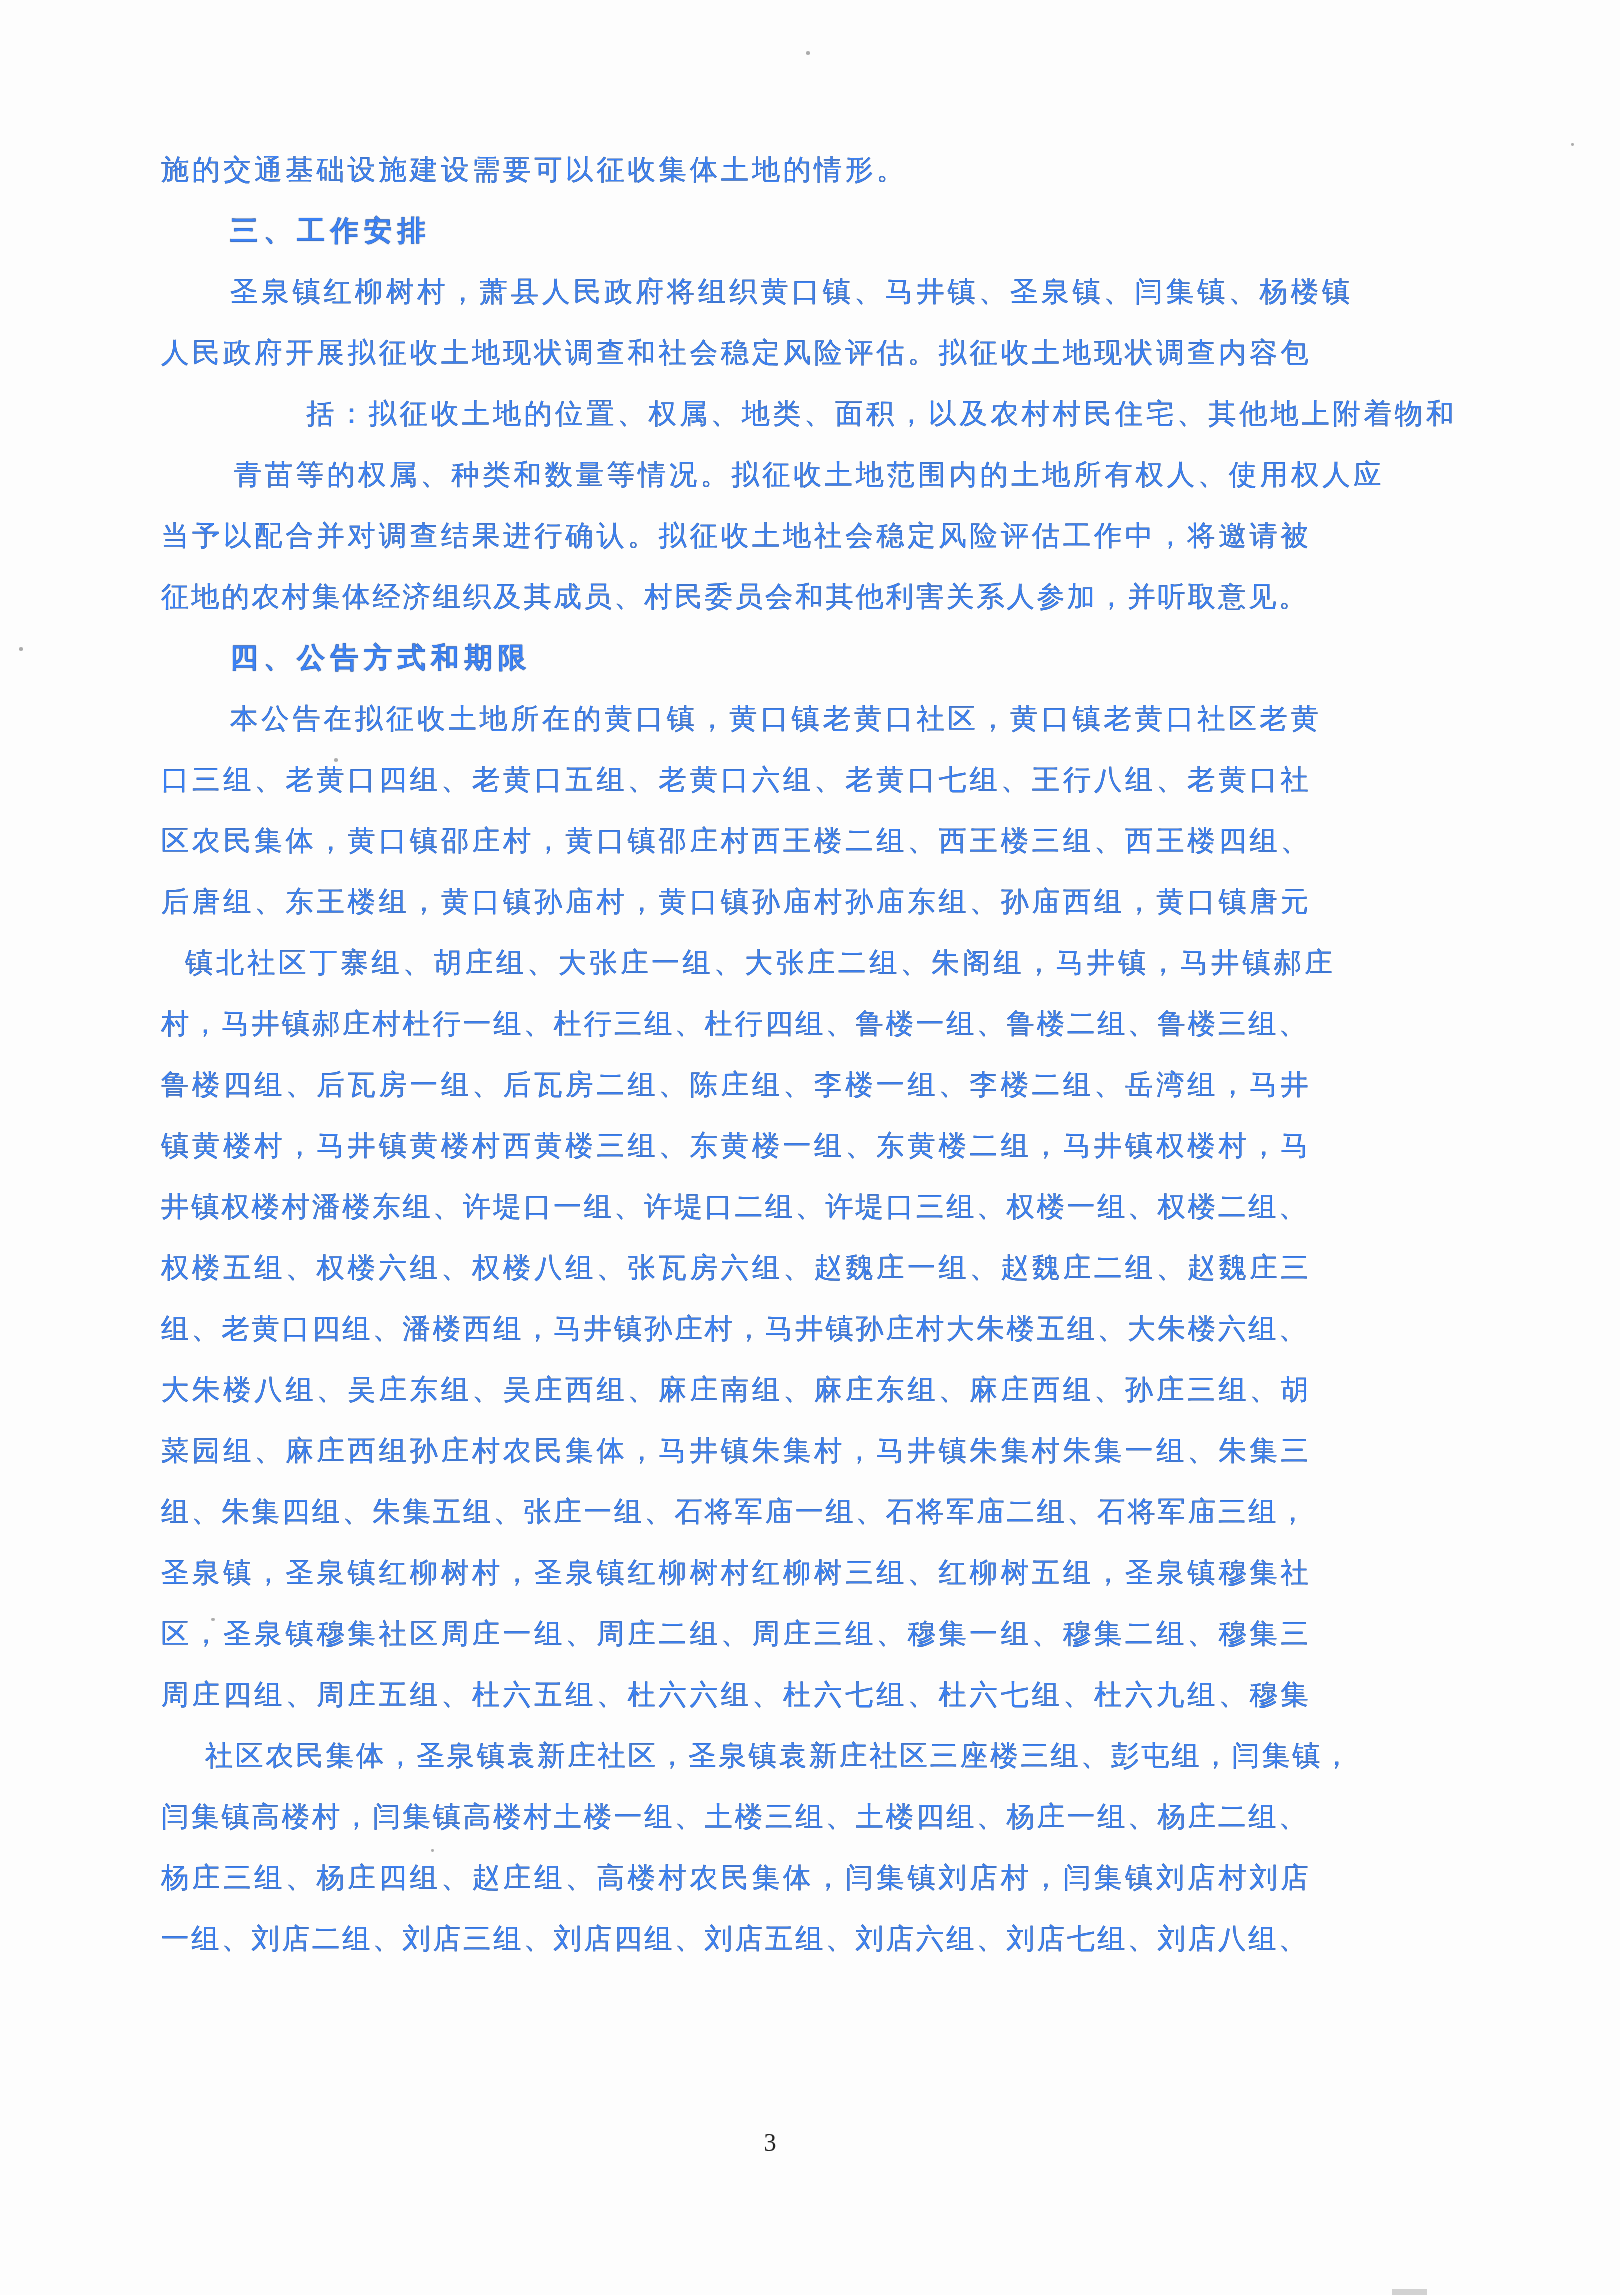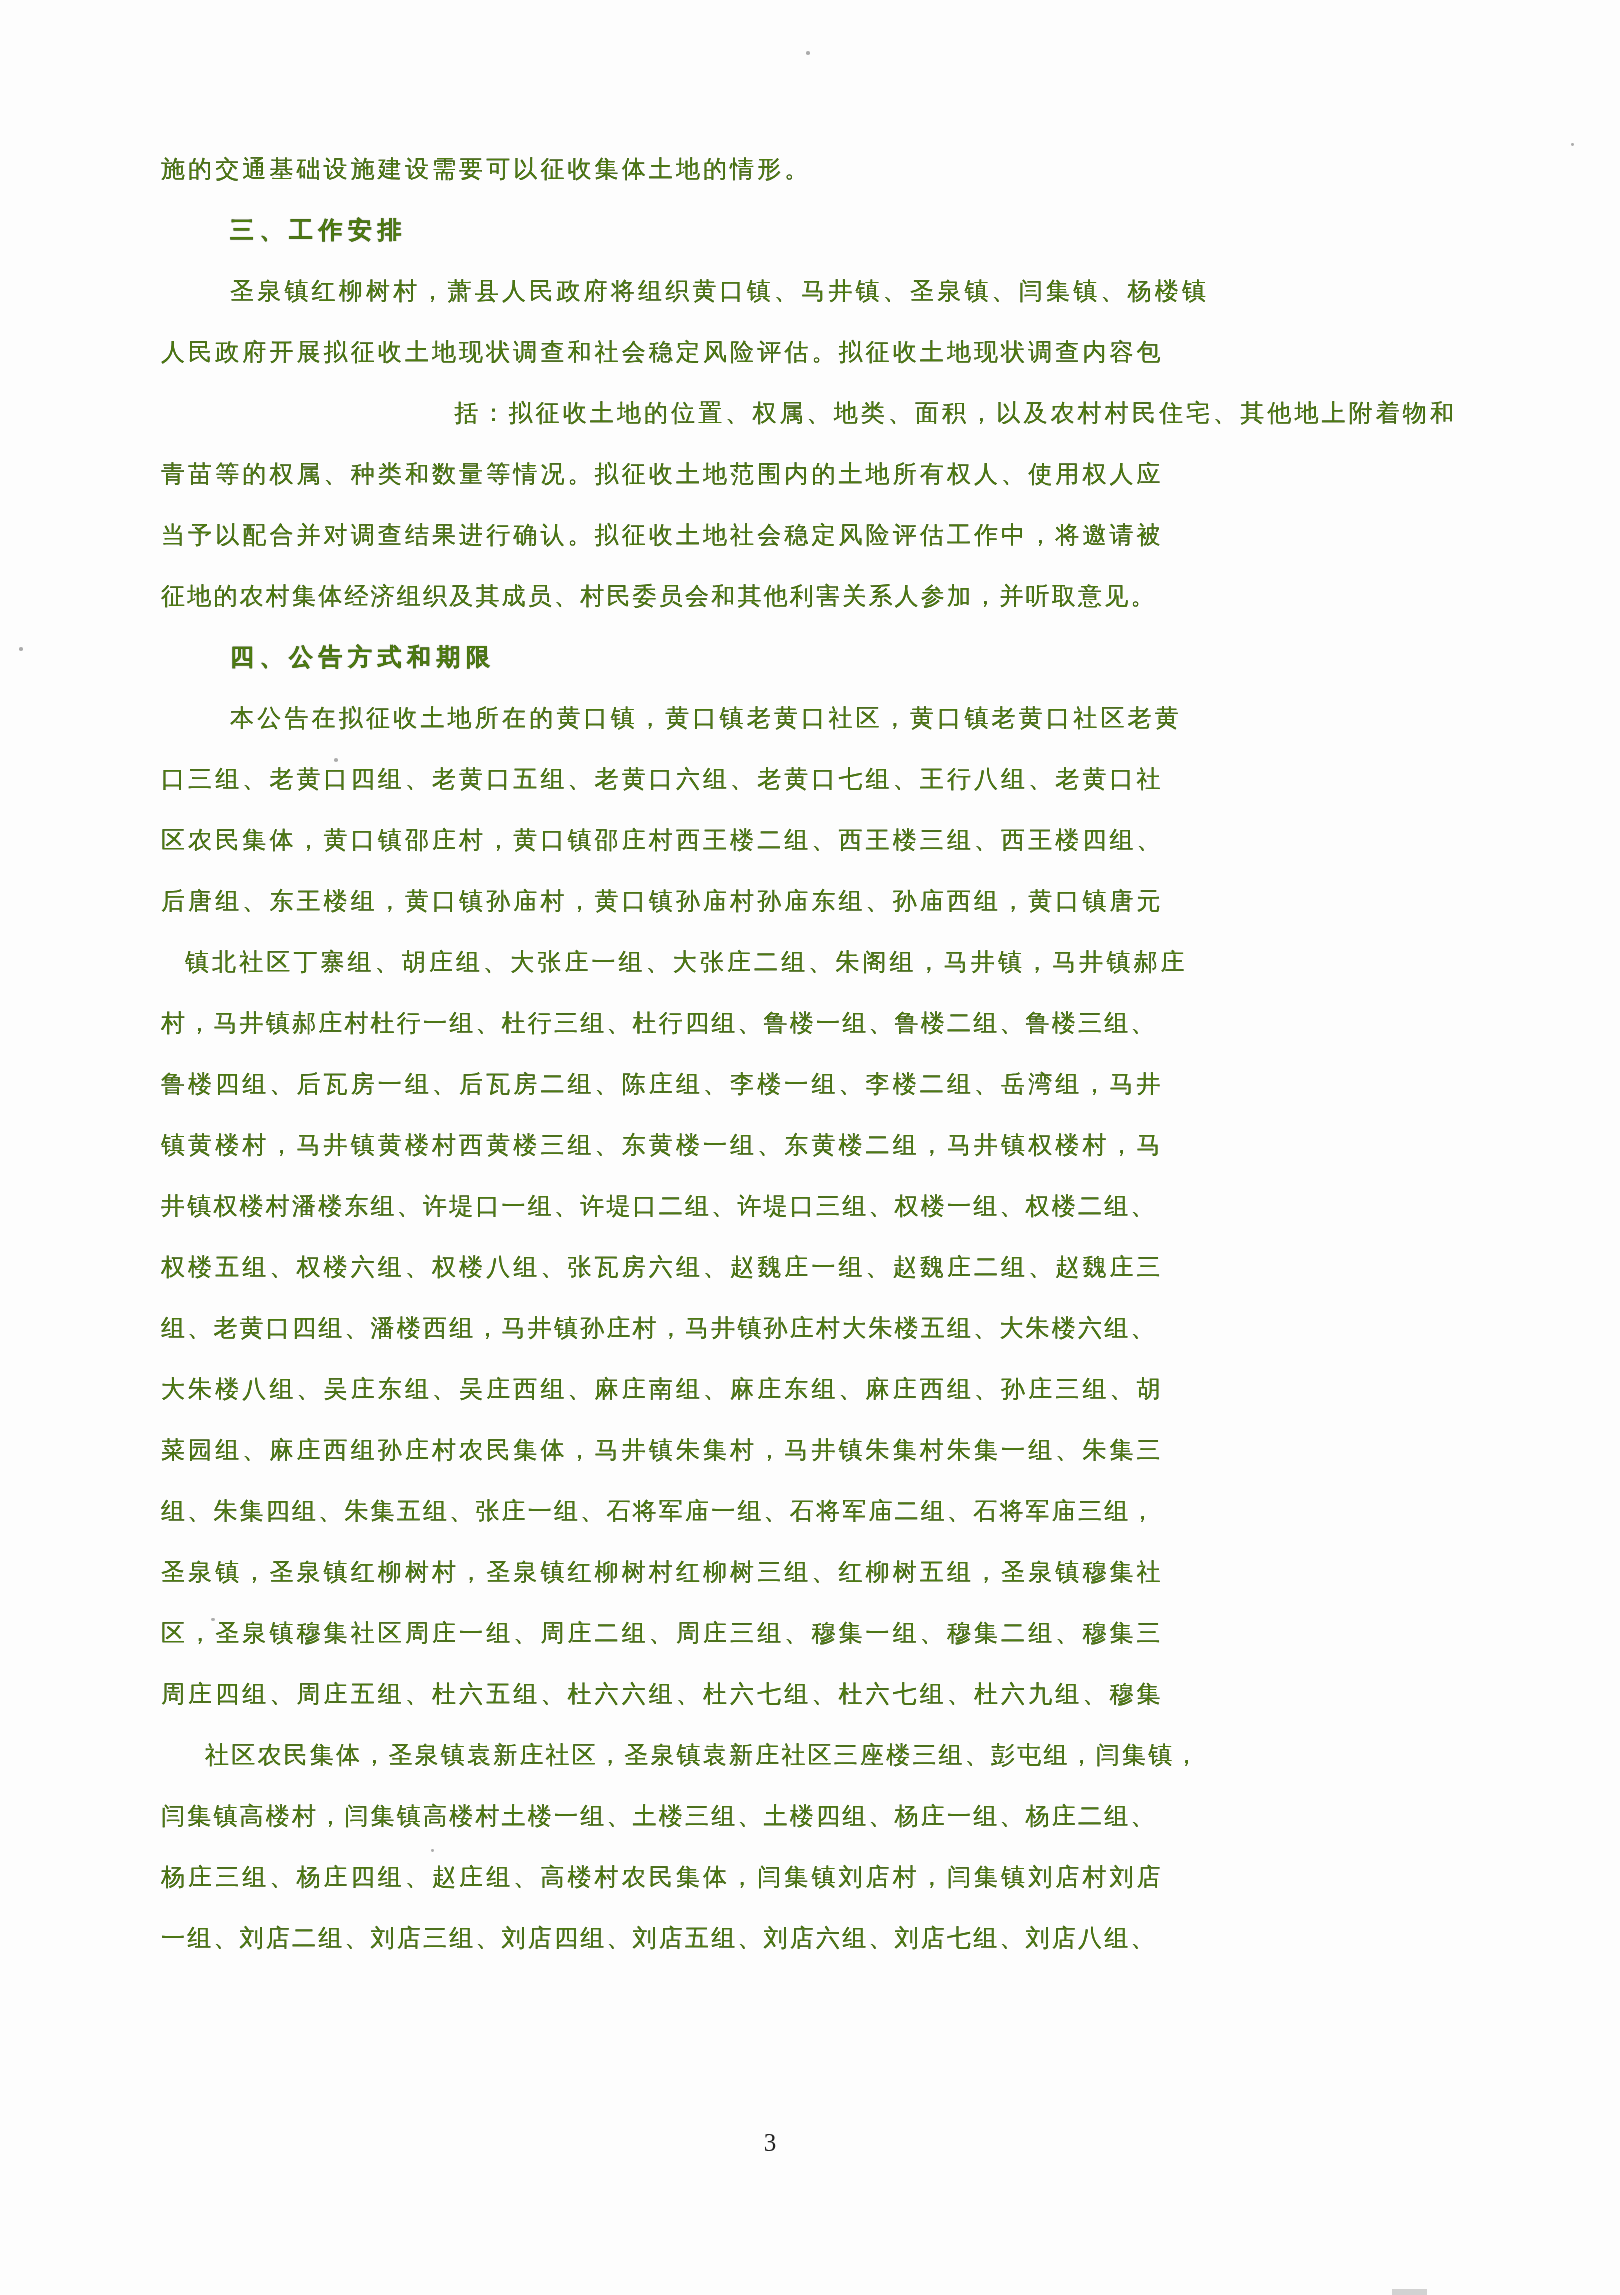--- a/index.html
+++ b/index.html
@@ -16,22 +16,22 @@
   }
   .textblock {
     position: absolute;
     left: 161px; top: 139px;
     width: 1296px;
     box-sizing: border-box;
   }
   .line {
     height: 61px;
     line-height: 61px;
-    font-size: 24px;
-    color: #4d7c0f;
+    font-size: 28px;
+    color: #3b82f6;
     white-space: nowrap;
     text-align: left;
     box-sizing: border-box;
     
     text-shadow: 0 0 0.4px #161616;
   }
   .line.h {
     font-weight: bold;
     padding-left: 69px;
     letter-spacing: 5.5px;
@@ -64,21 +64,21 @@
 <body>
 
 <div class="page">
 
   <div class="textblock" id="textblock">
       <div class="line end" style="letter-spacing: 3.1px;">施的交通基础设施建设需要可以征收集体土地的情形。</div>
       <div class="line h">三、工作安排</div>
       <div class="line first" style="letter-spacing: 3.2px;">圣泉镇红柳树村，萧县人民政府将组织黄口镇、马井镇、圣泉镇、闫集镇、杨楼镇</div>
       <div class="line full" style="letter-spacing: 3.1px;">人民政府开展拟征收土地现状调查和社会稳定风险评估。拟征收土地现状调查内容包</div>
       <div class="line full" style="letter-spacing: 3.1px; text-align: right;">括：拟征收土地的位置、权属、地类、面积，以及农村村民住宅、其他地上附着物和</div>
-      <div class="line full" style="letter-spacing: 3.1px;">青苗等的权属、种类和数量等情况。拟征收土地范围内的土地所有权人、使用权人应</div>
+      <div class="line full" style="letter-spacing: 3.1px; text-align: center;">青苗等的权属、种类和数量等情况。拟征收土地范围内的土地所有权人、使用权人应</div>
       <div class="line full" style="letter-spacing: 3.1px;">当予以配合并对调查结果进行确认。拟征收土地社会稳定风险评估工作中，将邀请被</div>
       <div class="line full" style="letter-spacing: 2.2px;">征地的农村集体经济组织及其成员、村民委员会和其他利害关系人参加，并听取意见。</div>
       <div class="line h">四、公告方式和期限</div>
       <div class="line first" style="letter-spacing: 3.2px;">本公告在拟征收土地所在的黄口镇，黄口镇老黄口社区，黄口镇老黄口社区老黄</div>
       <div class="line full" style="letter-spacing: 3.1px;">口三组、老黄口四组、老黄口五组、老黄口六组、老黄口七组、王行八组、老黄口社</div>
       <div class="line full" style="letter-spacing: 3.1px;">区农民集体，黄口镇邵庄村，黄口镇邵庄村西王楼二组、西王楼三组、西王楼四组、</div>
       <div class="line full" style="letter-spacing: 3.1px;">后唐组、东王楼组，黄口镇孙庙村，黄口镇孙庙村孙庙东组、孙庙西组，黄口镇唐元</div>
       <div class="line full" style="letter-spacing: 3.1px; margin-left: 24px;">镇北社区丁寨组、胡庄组、大张庄一组、大张庄二组、朱阁组，马井镇，马井镇郝庄</div>
       <div class="line full" style="letter-spacing: 2.2px;">村，马井镇郝庄村杜行一组、杜行三组、杜行四组、鲁楼一组、鲁楼二组、鲁楼三组、</div>
       <div class="line full" style="letter-spacing: 3.1px;">鲁楼四组、后瓦房一组、后瓦房二组、陈庄组、李楼一组、李楼二组、岳湾组，马井</div>

